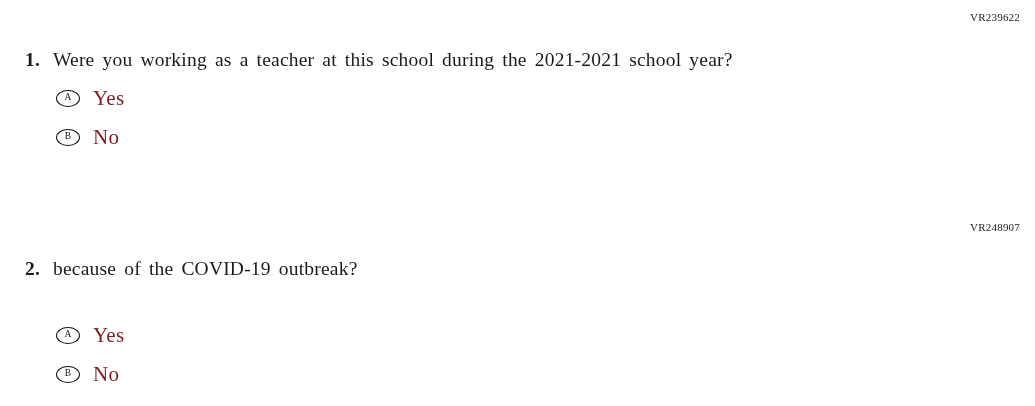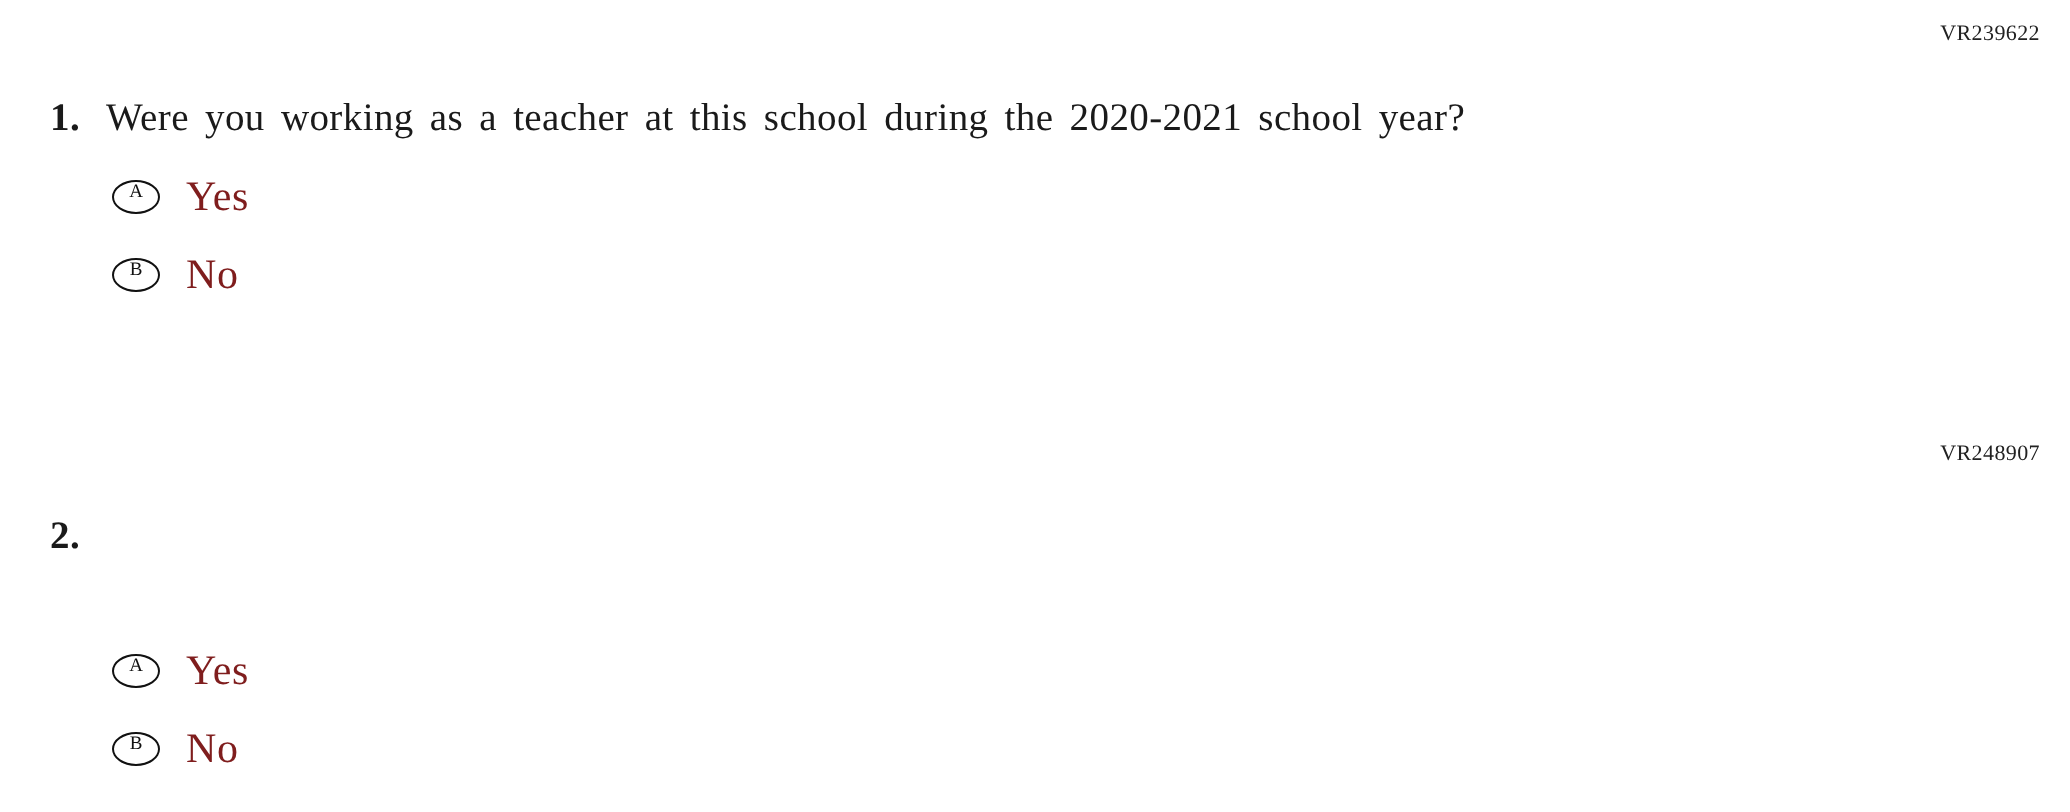--- a/index.html
+++ b/index.html
@@ -103,21 +103,21 @@
 </style>
 </head>
 <body>
 
 <div class="page">
 
   <div class="code code-1">VR239622</div>
 
   <div class="question question-1">
     <span class="qnum">1.</span>
-    <span class="qtext">Were you working as a teacher at this school during the 2020-2021 school year?</span>
+    <span class="qtext">Were you working as a teacher at this school during the 2021-2021 school year?</span>
   </div>
 
   <div class="options options-1">
     <div class="option">
       <span class="bubble">
         <span class="bubble-letter">A</span>
       </span>
       <span class="option-label">Yes</span>
     </div>
     <div class="option">
@@ -126,20 +126,21 @@
       </span>
       <span class="option-label">No</span>
     </div>
   </div>
 
   <div class="code code-2">VR248907</div>
 
   <div class="question question-2">
     <span class="qnum">2.</span>
     <span class="qtext qtext-wrap">
+      <span class="qtext">because of the COVID-19 outbreak?</span>
     </span>
   </div>
 
   <div class="options options-2">
     <div class="option">
       <span class="bubble">
         <span class="bubble-letter">A</span>
       </span>
       <span class="option-label">Yes</span>
     </div>

